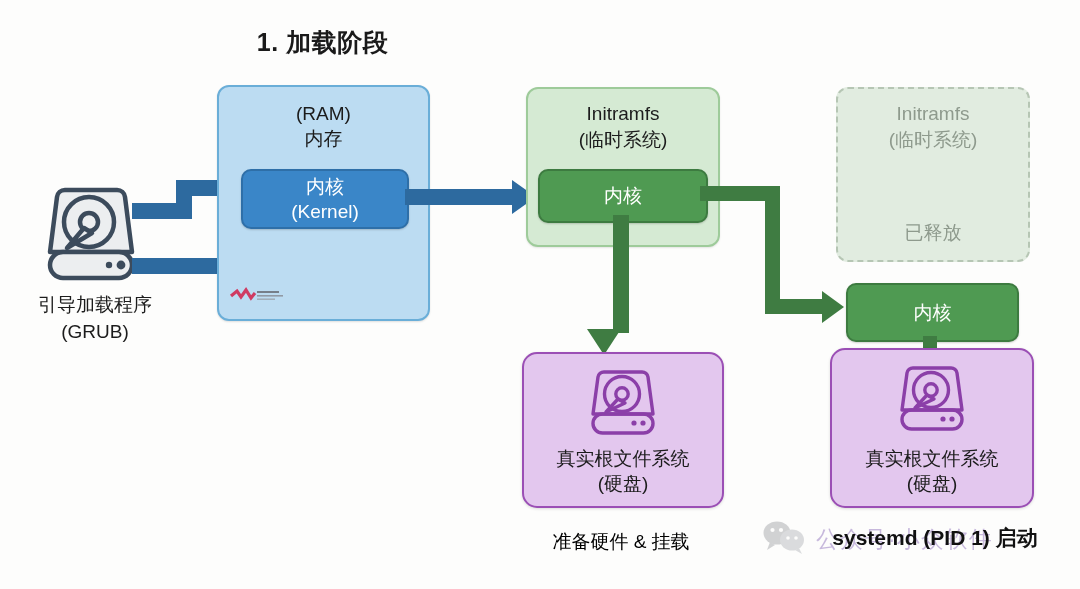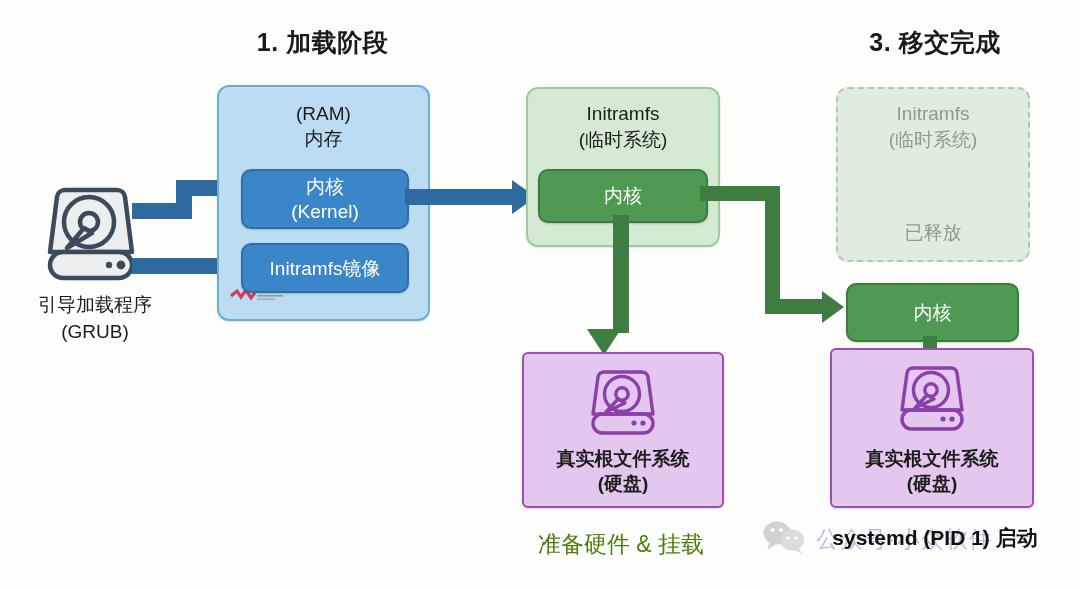--- a/index.html
+++ b/index.html
@@ -104,38 +104,37 @@
     color: #ffffff;
     display: flex; align-items: center; justify-content: center;
     font-size: 19px;
     box-shadow: 0 1px 2px rgba(0,0,0,.18);
   }
 
   
   .rootfs-box {
     background: #e3c7ee;
     border: 2px solid #9b4fb5;
-    border-radius: 6px;
+    border-radius: 15px;
     box-shadow: 0 1px 3px rgba(0,0,0,.14);
-    font-weight: bold;
   }
   .rootfs-mid   { left: 522px; top: 352px; width: 198px; height: 152px; }
   .rootfs-right { left: 830px; top: 348px; width: 200px; height: 156px; }
   .rootfs-label {
     position: absolute; left: 0; right: 0; bottom: 10px;
     text-align: center;
     font-size: 19px; line-height: 25px; color: #1c1c1c;
   }
   .rootfs-icon {
     position: absolute; left: 50%; transform: translateX(-50%); top: 12px;
   }
 
   
   .caption {
-    font-size: 23px; color: #4d7c0f; white-space: nowrap; text-align: center;
+    font-size: 19px; color: #000000; white-space: nowrap; text-align: center;
   }
   .grub-caption {
     left: 0px; top: 291px; width: 190px;
     font-size: 19px; line-height: 27px; color: #1c1c1c; text-align: center;
   }
 
   
   .blue-bar { background: #2d6a9f; }
   .green-bar { background: #3f7c42; }
 
@@ -176,21 +175,20 @@
     left: 790px; top: 524px; width: 290px;
     font-size: 21px; color: #111; text-align: center; white-space: nowrap; font-weight: bold;
   }
 </style>
 </head>
 <body>
 
 <div id="canvas">
 
   <div class="abs stage-title" style="left:205px; top:26px; width:235px;">1. 加载阶段</div>
-  <div class="abs stage-title" style="left:820px; top:26px; width:230px;">3. 移交完成</div>
 
   <div class="abs" style="left:37px; top:180px;">
     <svg width="108" height="108" viewBox="0 0 108 108">
       <path d="M28 10 H80 a8 8 0 0 1 8 7 L95 72 H13 L20 17 a8 8 0 0 1 8 -7 Z" fill="#eceef0" stroke="#3c4b5c" stroke-width="4.5" stroke-linejoin="round"></path>
       <rect x="13" y="72" width="82" height="26" rx="13" fill="#eceef0" stroke="#3c4b5c" stroke-width="4.5"></rect>
       <circle cx="52" cy="42" r="25" fill="none" stroke="#3c4b5c" stroke-width="4.5"></circle>
       <circle cx="52" cy="42" r="9" fill="#eceef0" stroke="#3c4b5c" stroke-width="4.5"></circle>
       <path d="M47 48 L30 68 L55 53 Z" fill="#eceef0" stroke="#3c4b5c" stroke-width="4.5" stroke-linejoin="round"></path>
       <circle cx="72" cy="85" r="3.2" fill="#3c4b5c"></circle>
       <circle cx="84" cy="85" r="4.4" fill="#3c4b5c"></circle>
@@ -223,23 +221,20 @@
         <rect x="28" y="11.5" width="18" height="1.4" fill="#9aa0a8"></rect>
       </svg>
     </div>
   </div>
 
   <div class="abs inner-blue kernel-blue">
     <div>内核</div>
     <div>(Kernel)</div>
   </div>
 
-  <div class="abs inner-blue initrd-blue">
-    <div>Initramfs镜像</div>
-  </div>
 
   <div class="abs blue-bar" style="left:405px; top:189px; width:111px; height:16px;"></div>
   <div class="abs arrow-right-blue" style="left:512px; top:180px;"></div>
 
   <div class="abs initramfs-box">
     <div class="initramfs-title">
       <div>Initramfs</div>
       <div>(临时系统)</div>
     </div>
   </div>

